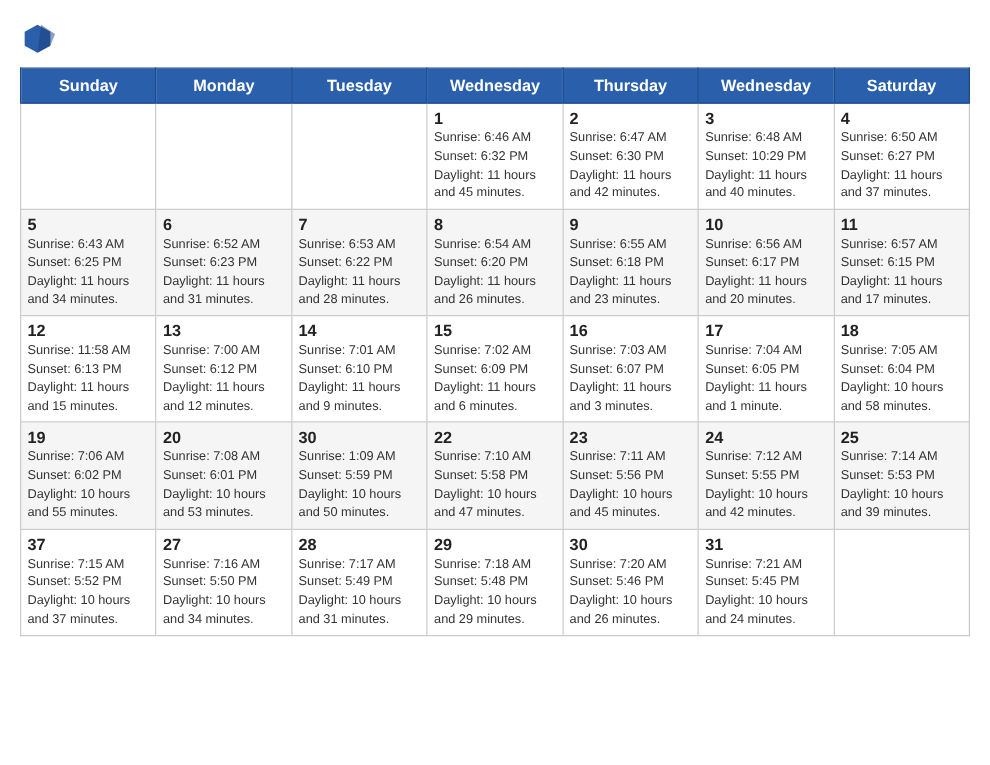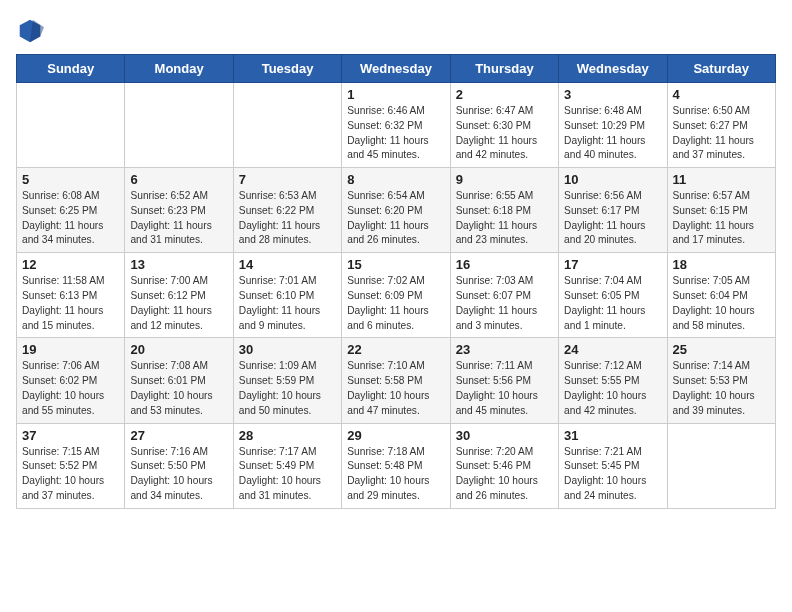--- a/index.html
+++ b/index.html
@@ -156,21 +156,21 @@
             <span class="day-num">4</span>
             <div class="cell-info">Sunrise: 6:50 AM
 Sunset: 6:27 PM
 Daylight: 11 hours
 and 37 minutes.</div>
           </td>
         </tr>
         <tr>
           <td>
             <span class="day-num">5</span>
-            <div class="cell-info">Sunrise: 6:08 AM
+            <div class="cell-info">Sunrise: 6:43 AM
 Sunset: 6:25 PM
 Daylight: 11 hours
 and 34 minutes.</div>
           </td>
           <td>
             <span class="day-num">6</span>
             <div class="cell-info">Sunrise: 6:52 AM
 Sunset: 6:23 PM
 Daylight: 11 hours
 and 31 minutes.</div>

